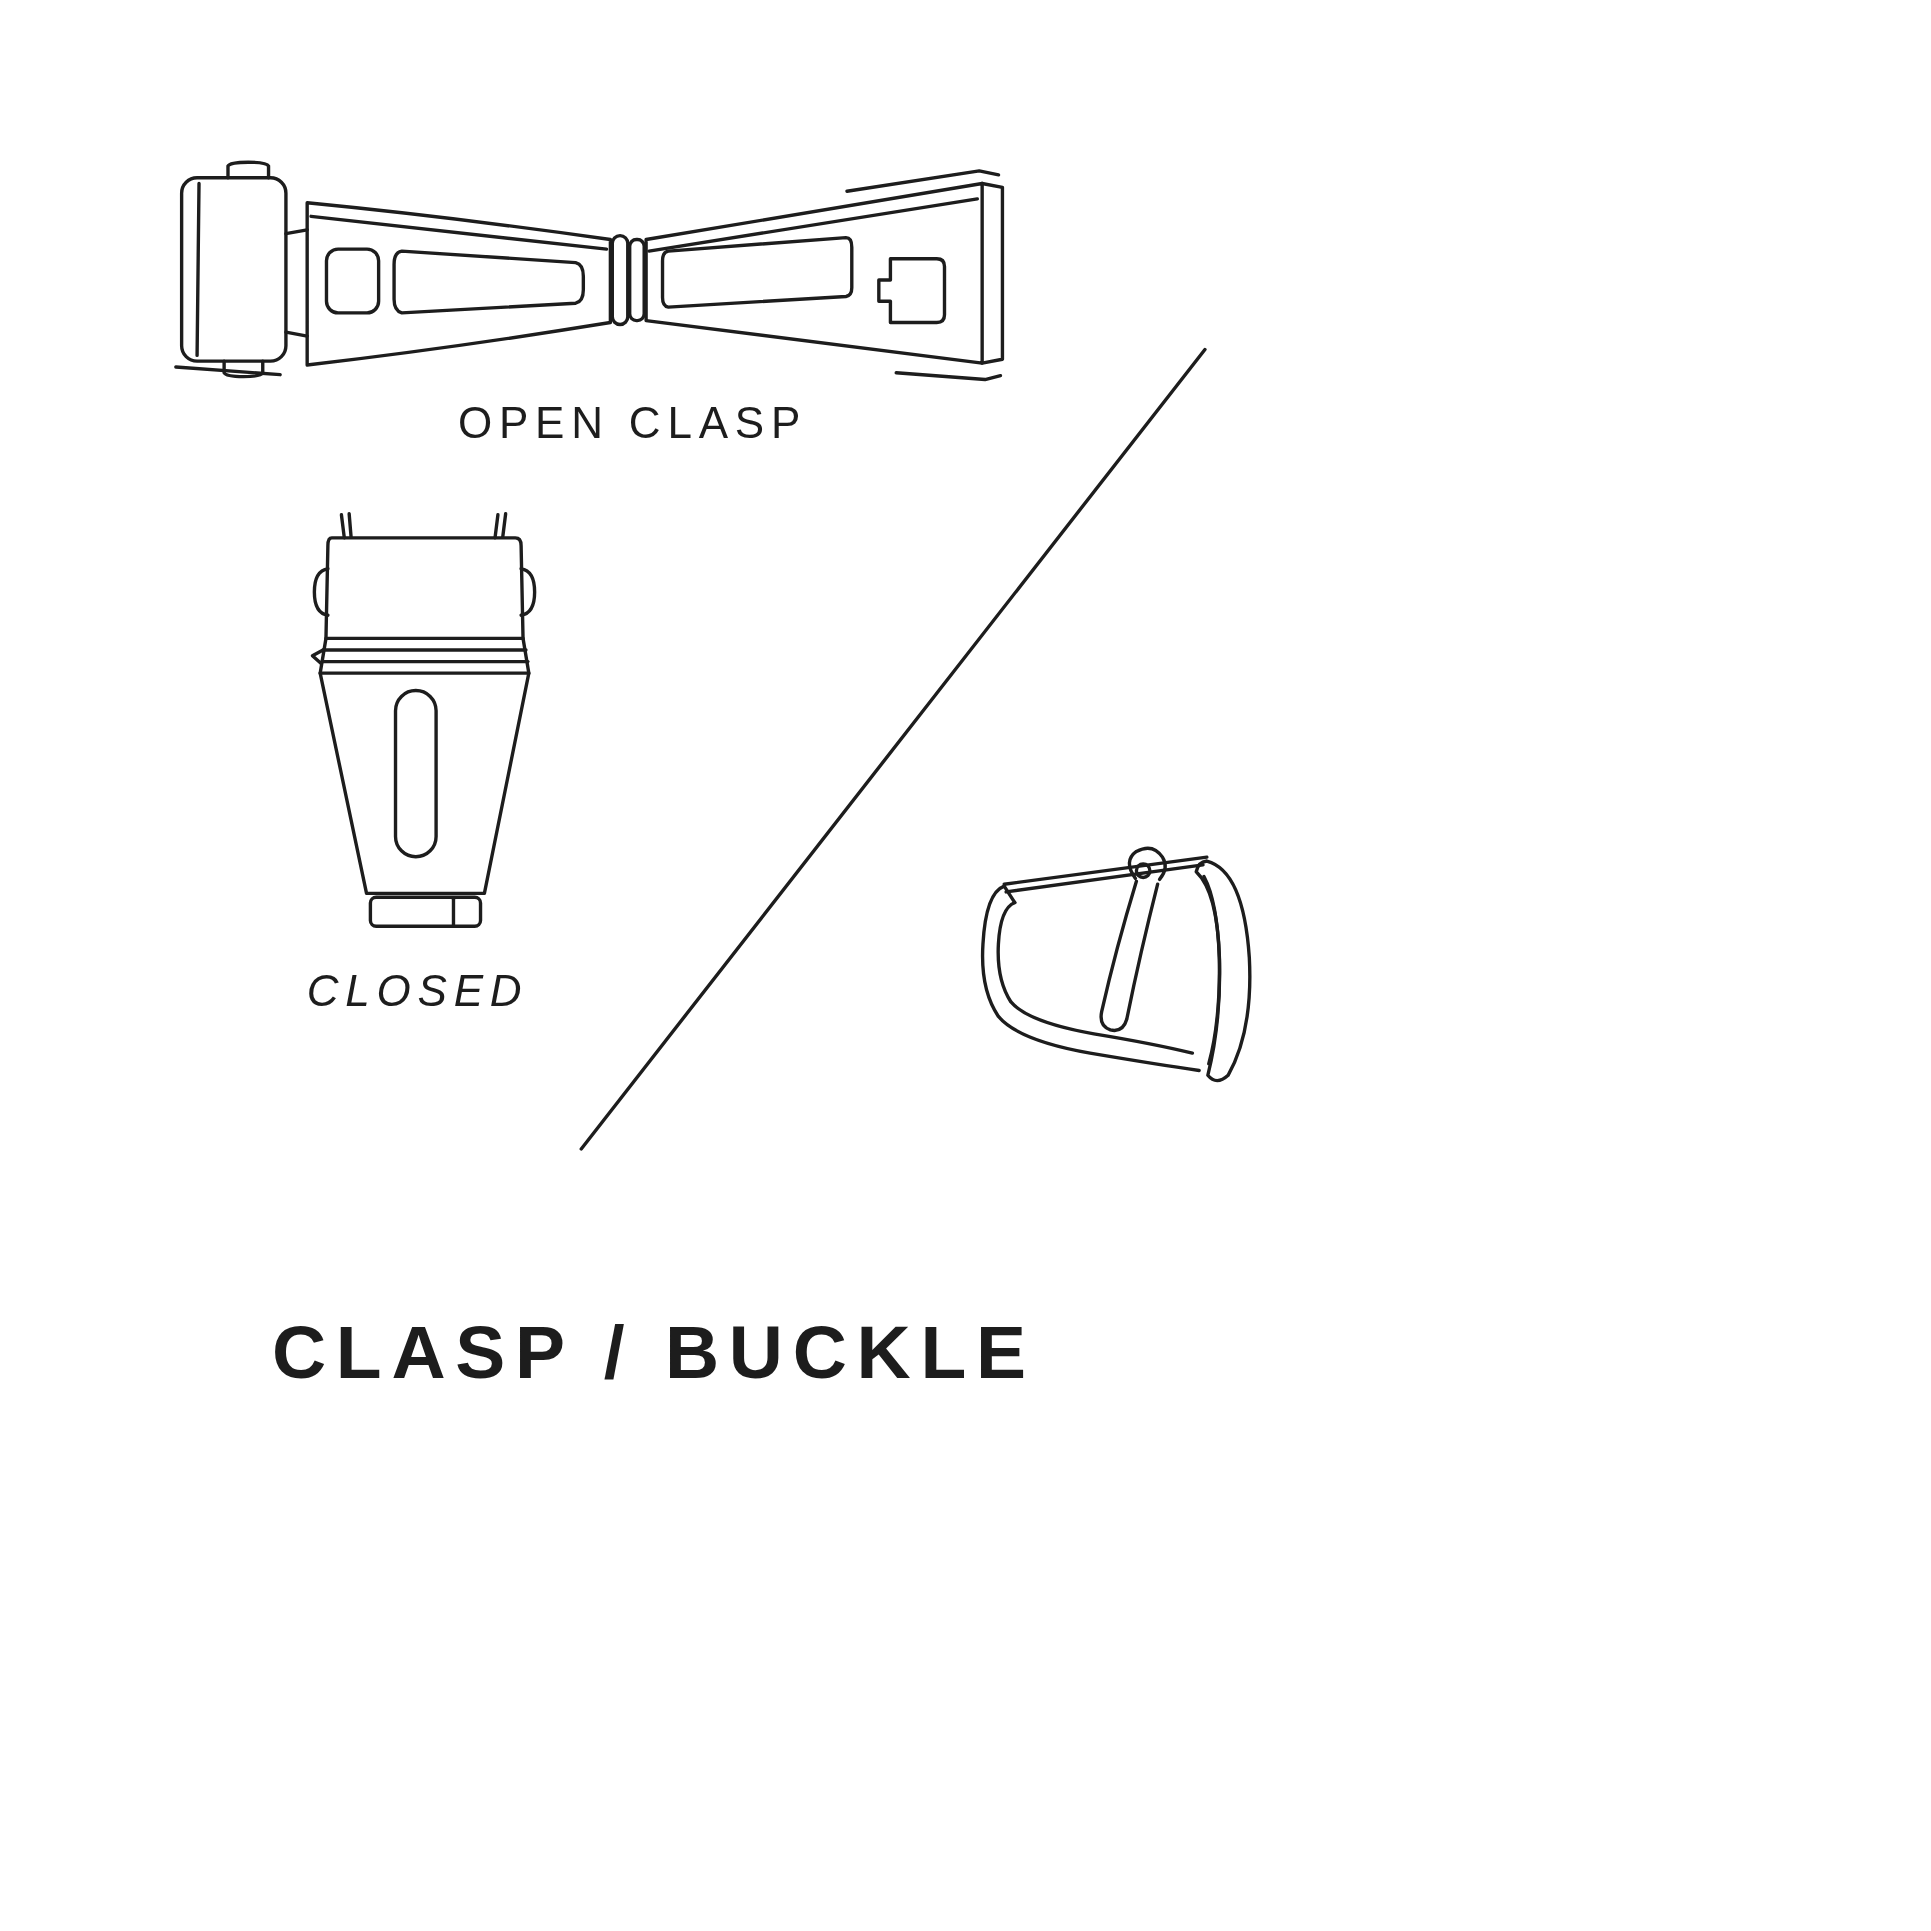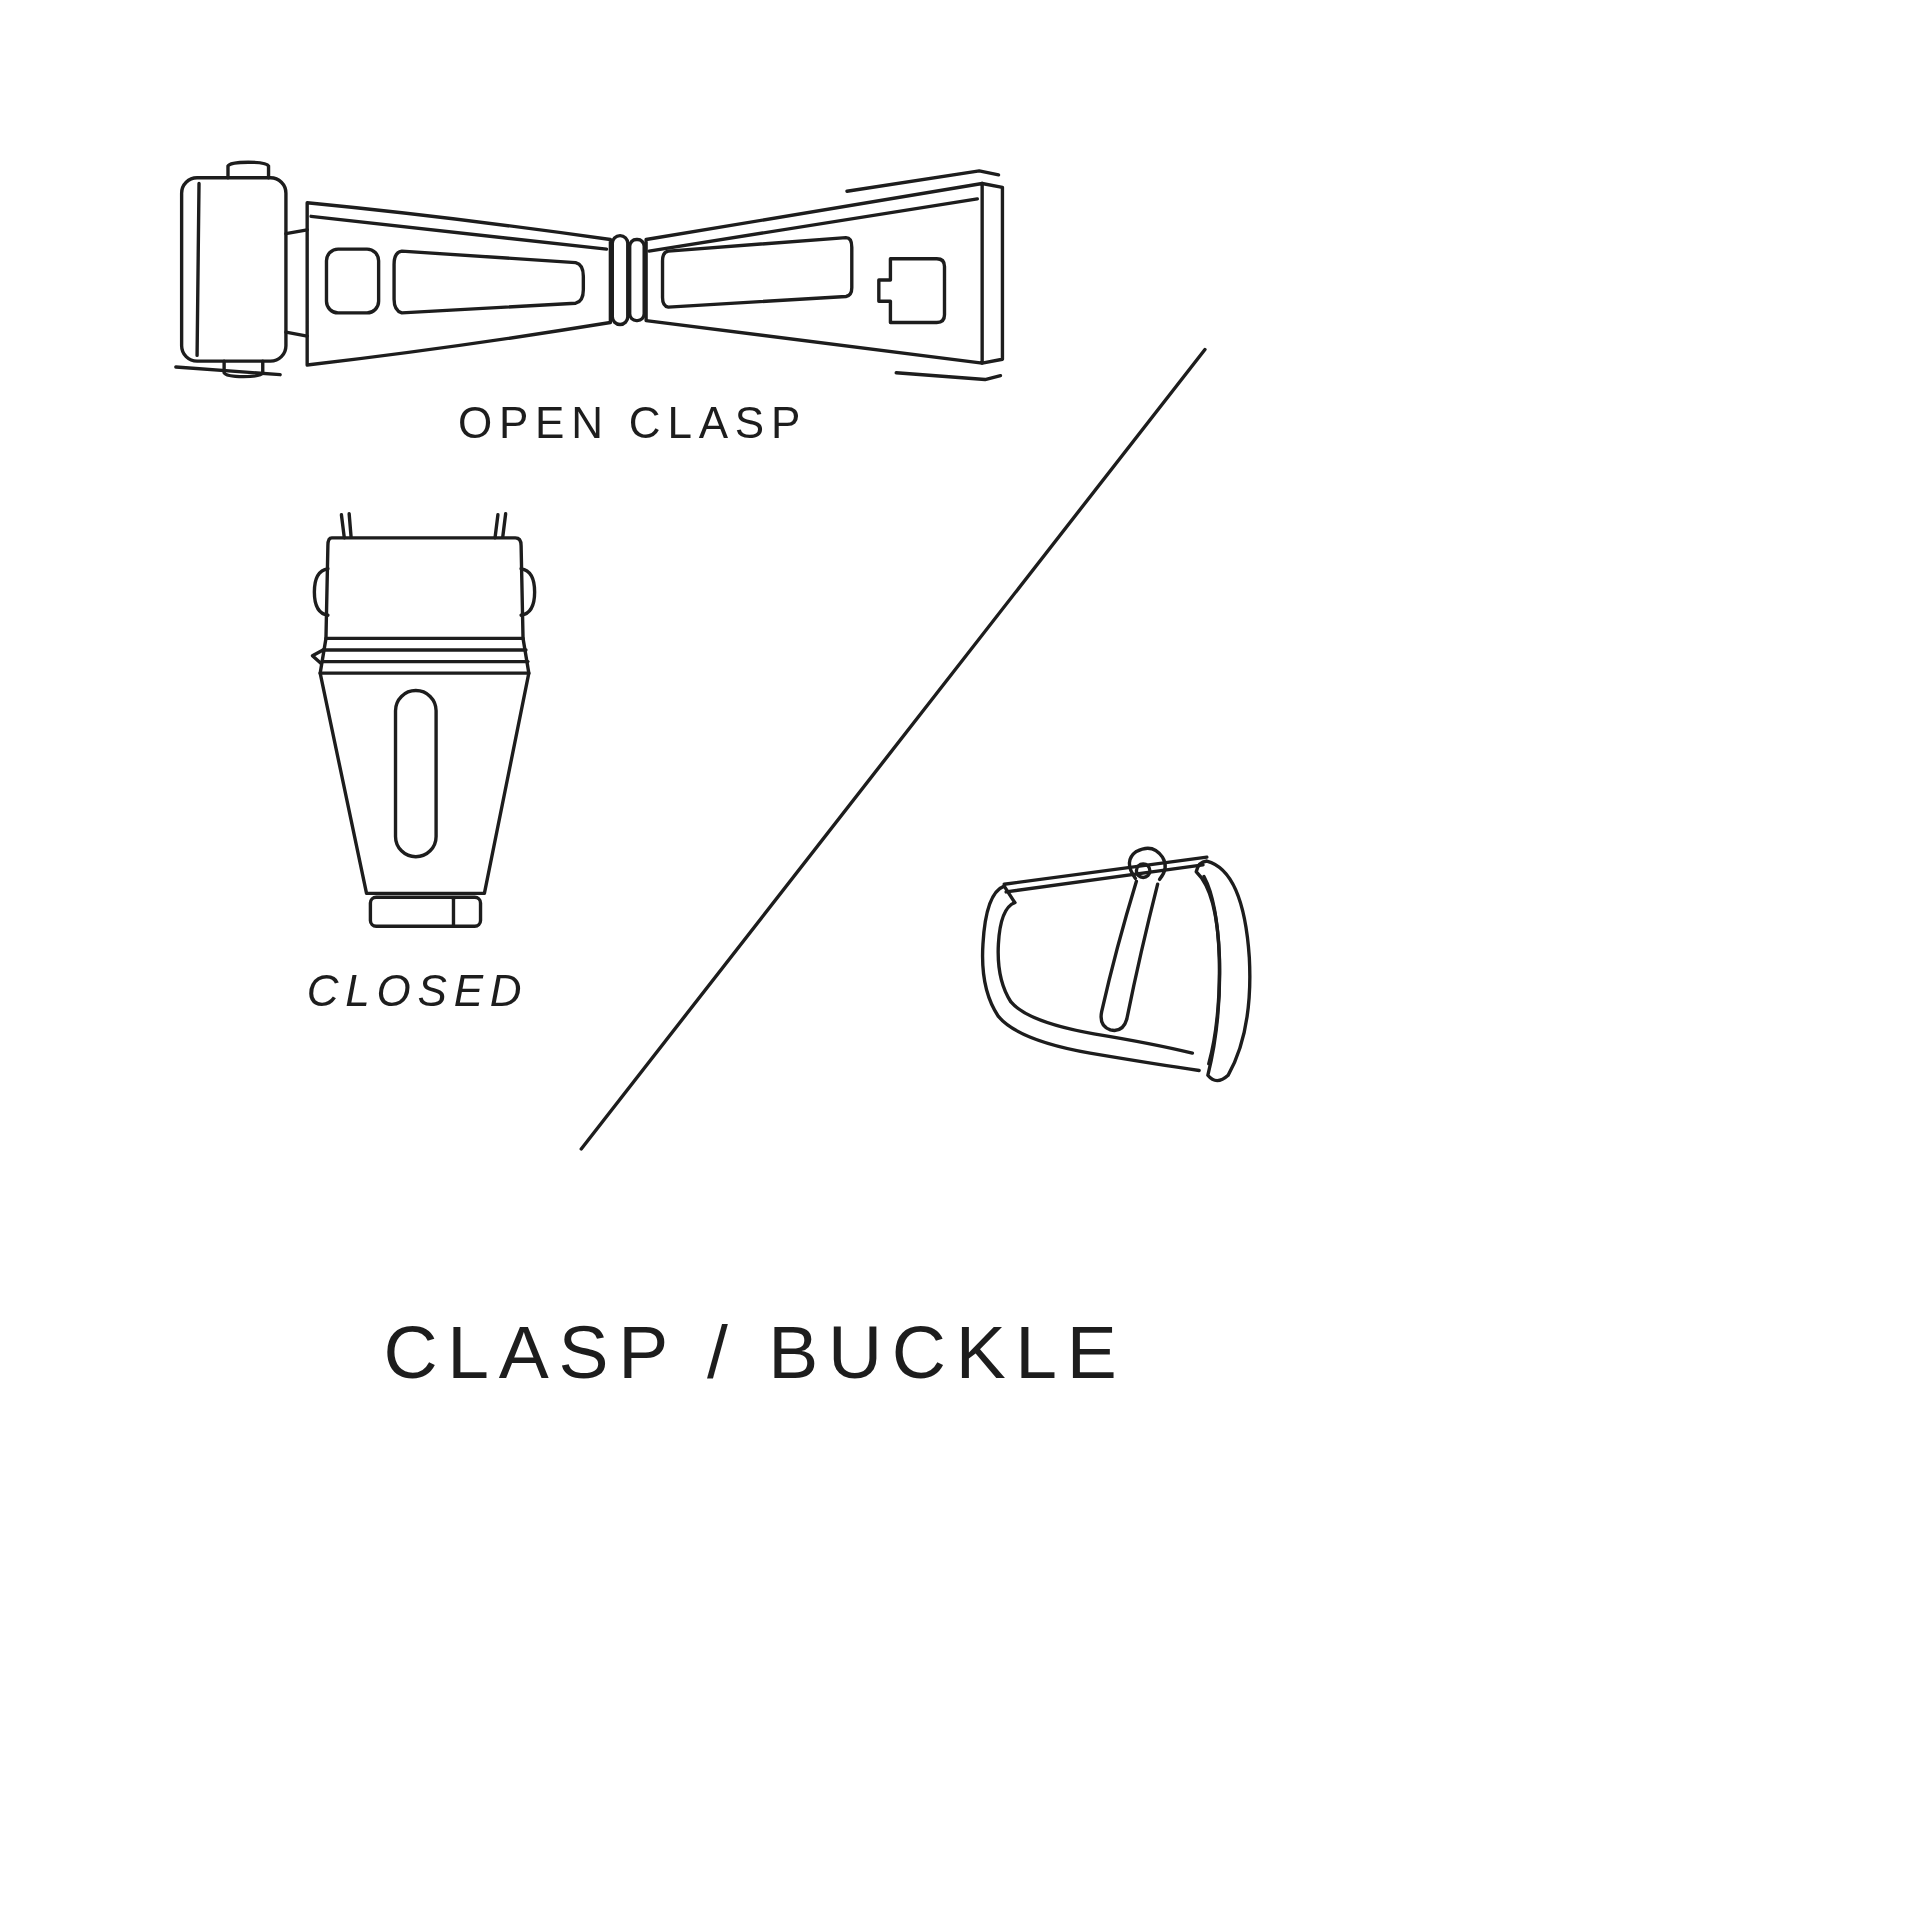--- a/index.html
+++ b/index.html
@@ -14,23 +14,23 @@
   svg.overlay path {
     fill:none; stroke:var(--ink); stroke-width:3.5;
     stroke-linecap:round; stroke-linejoin:round;
   }
   .caption {
     position:absolute; text-align:center;
     font-size:44px; letter-spacing:6.8px; color:var(--ink);
     font-weight:400; white-space:nowrap;
   }
   .title {
-    position:absolute; text-align:center;
+    position:absolute; text-align:left;
     font-size:75px; letter-spacing:9.7px; color:var(--ink);
-    font-weight:400; white-space:nowrap;
+    font-weight:700; white-space:nowrap;
   }
 </style>
 </head>
 <body>
 
 <div class="page">
 
   <svg class="art" style="left:166px; top:141px;" width="854" height="253" viewBox="0 0 884 262">
     <g>
 

